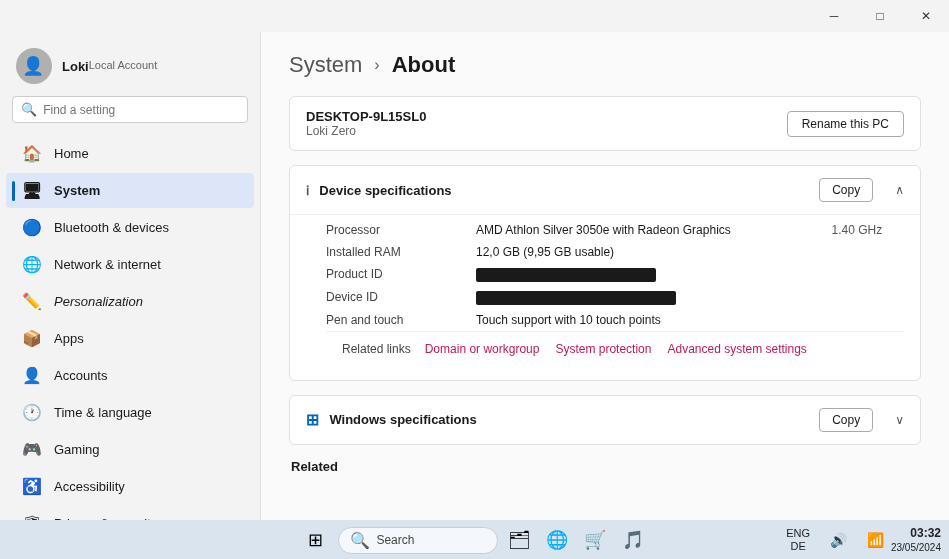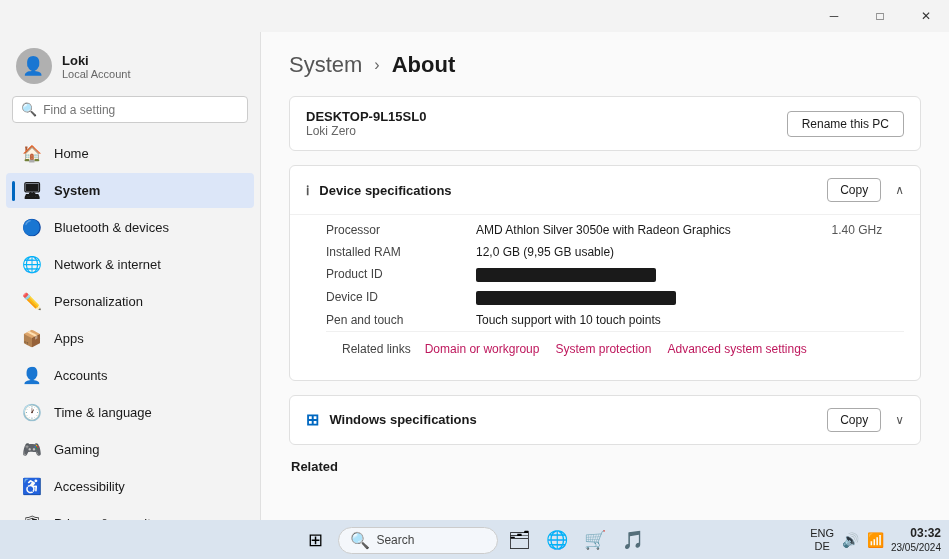--- a/index.html
+++ b/index.html
@@ -67,21 +67,21 @@
       width: 36px;
       height: 36px;
       background: #b0b0b0;
       border-radius: 50%;
       display: flex;
       align-items: center;
       justify-content: center;
       font-size: 18px;
       color: #666;
     }
-    .user-info { display: flex; flex-direction: column; }
+    .user-info { display: flex; flex-direction: row; }
     .user-name { font-size: 13px; font-weight: 600; color: #1a1a1a; }
     .user-sub { font-size: 11px; color: #666; }
     .search-box {
       margin: 0 12px 12px 12px;
       display: flex;
       align-items: center;
       background: white;
       border: 1px solid #ccc;
       border-radius: 4px;
       padding: 5px 8px;
@@ -186,21 +186,21 @@
       display: flex;
       align-items: center;
       gap: 10px;
       font-size: 13px;
       font-weight: 600;
       color: #1a1a1a;
     }
     .section-header-right {
       display: flex;
       align-items: center;
-      gap: 14px;
+      gap: 22px;
     }
     .btn-copy {
       background: white;
       border: 1px solid #aaa;
       border-radius: 4px;
       padding: 4px 12px;
       font-size: 12px;
       cursor: pointer;
       color: #1a1a1a;
     }
@@ -279,21 +279,21 @@
       border-radius: 20px;
       padding: 3px 12px;
       gap: 6px;
       width: 160px;
       cursor: pointer;
     }
     .tb-search-text { font-size: 12px; color: #444; }
     .clock-block { text-align: right; line-height: 1.3; }
     .clock-time { font-size: 12px; font-weight: 600; }
     .clock-date { font-size: 10px; }
-    .sys-tray { display: flex; align-items: center; gap: 8px; font-size: 11px; }
+    .sys-tray { display: flex; align-items: center; gap: 20px; font-size: 11px; }
     .info-circle { font-size: 13px; color: #555; }
   </style>
 </head>
 <body>
 
 <div class="window">
 
   <div class="title-bar">
     <div class="title-bar-buttons">
       <button class="title-btn minimize">─</button>
@@ -331,21 +331,21 @@
       <div class="nav-item">
         <span class="nav-icon">🔵</span>
         <span>Bluetooth &amp; devices</span>
       </div>
       <div class="nav-item">
         <span class="nav-icon">🌐</span>
         <span>Network &amp; internet</span>
       </div>
       <div class="nav-item">
         <span class="nav-icon">✏️</span>
-        <span style="">Personalization</span>
+        <span style="font-style:italic">Personalization</span>
       </div>
       <div class="nav-item">
         <span class="nav-icon">📦</span>
         <span>Apps</span>
       </div>
       <div class="nav-item">
         <span class="nav-icon">👤</span>
         <span>Accounts</span>
       </div>
       <div class="nav-item">

